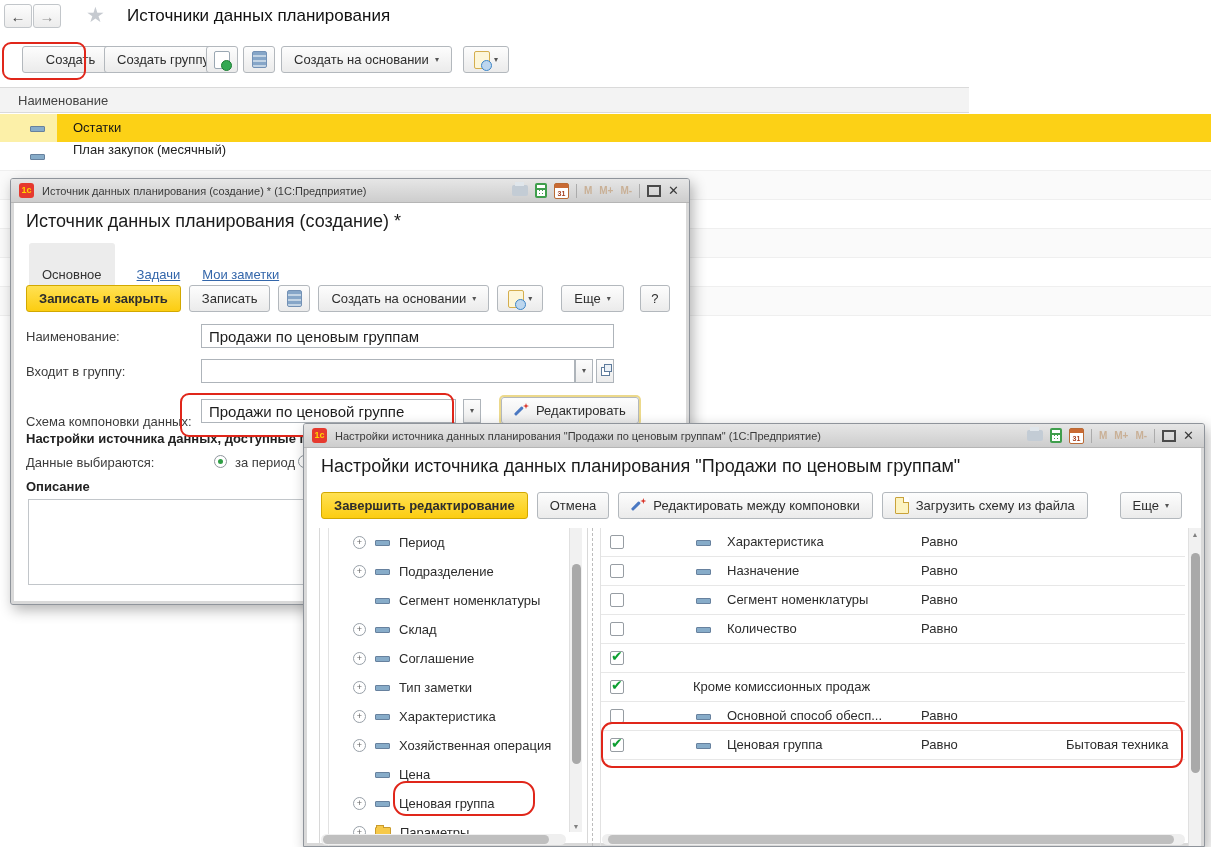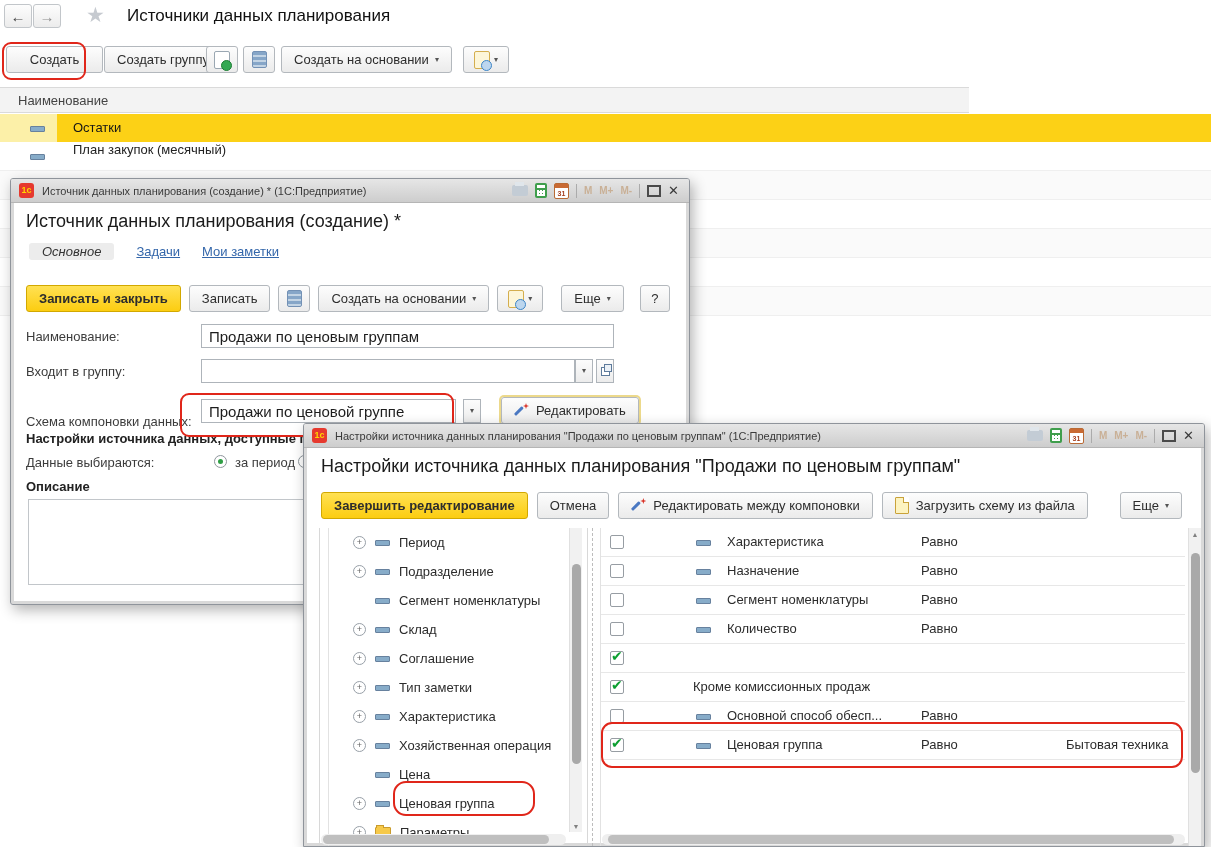--- a/index.html
+++ b/index.html
@@ -98,21 +98,21 @@
 
   <div class="navbtn" style="left:4px;">
       <span style="color:#444;">←</span>
     </div>
   <div class="navbtn" style="left:33px;">
       <span style="color:#8d8d8d;">→</span>
     </div>
   <div class="abs" style="left:86px;top:3px;font-size:21px;color:#c6cad0;">★</div>
   <div class="abs" style="left:127px;top:6px;font-size:17px;color:#111;font-weight:500;">Источники данных планирования</div>
 
-  <div class="btn abs" style="left:6px;top:46px;width:97px;">
+  <div class="btn abs" style="left:22px;top:46px;width:97px;">
       <span>Создать</span>
     </div>
   <div class="redbox" style="left:2px;top:42px;width:80px;height:34px;"></div>
   <div class="btn abs" style="left:104px;top:46px;">
       <span>Создать группу</span>
     </div>
   <div class="btn ibtn abs" style="left:206px;top:46px;">
       <span class="ic-addcopy"></span>
     </div>
   <div class="btn ibtn abs" style="left:243px;top:46px;">
@@ -160,21 +160,21 @@
         <span class="memb">M+</span>
         <span class="memb">M-</span>
         <span class="sepv"></span>
         <span class="maxi"></span>
         <span class="clsx">✕</span>
       </span>
     </div>
     <div class="abs" style="left:15px;top:32px;font-size:18px;color:#1b1b1b;">Источник данных планирования (создание) *</div>
 
     <div class="abs" style="left:18px;top:64px;display:flex;align-items:center;gap:22px;">
-      <span style="background:#ececec;border-radius:3px;padding:1px 13px;font-size:13px;color:#333;font-style:italic;">Основное</span>
+      <span style="background:#ececec;border-radius:3px;padding:24px 13px;font-size:13px;color:#333;">Основное</span>
       <span style="font-size:13px;color:#3366aa;text-decoration:underline;">Задачи</span>
       <span style="font-size:13px;color:#3366aa;text-decoration:underline;">Мои заметки</span>
     </div>
 
     <div class="abs" style="left:15px;top:106px;display:flex;align-items:center;gap:8px;">
       <span class="btn y">
           <span>Записать и закрыть</span>
         </span>
       <span class="btn">
           <span>Записать</span>

